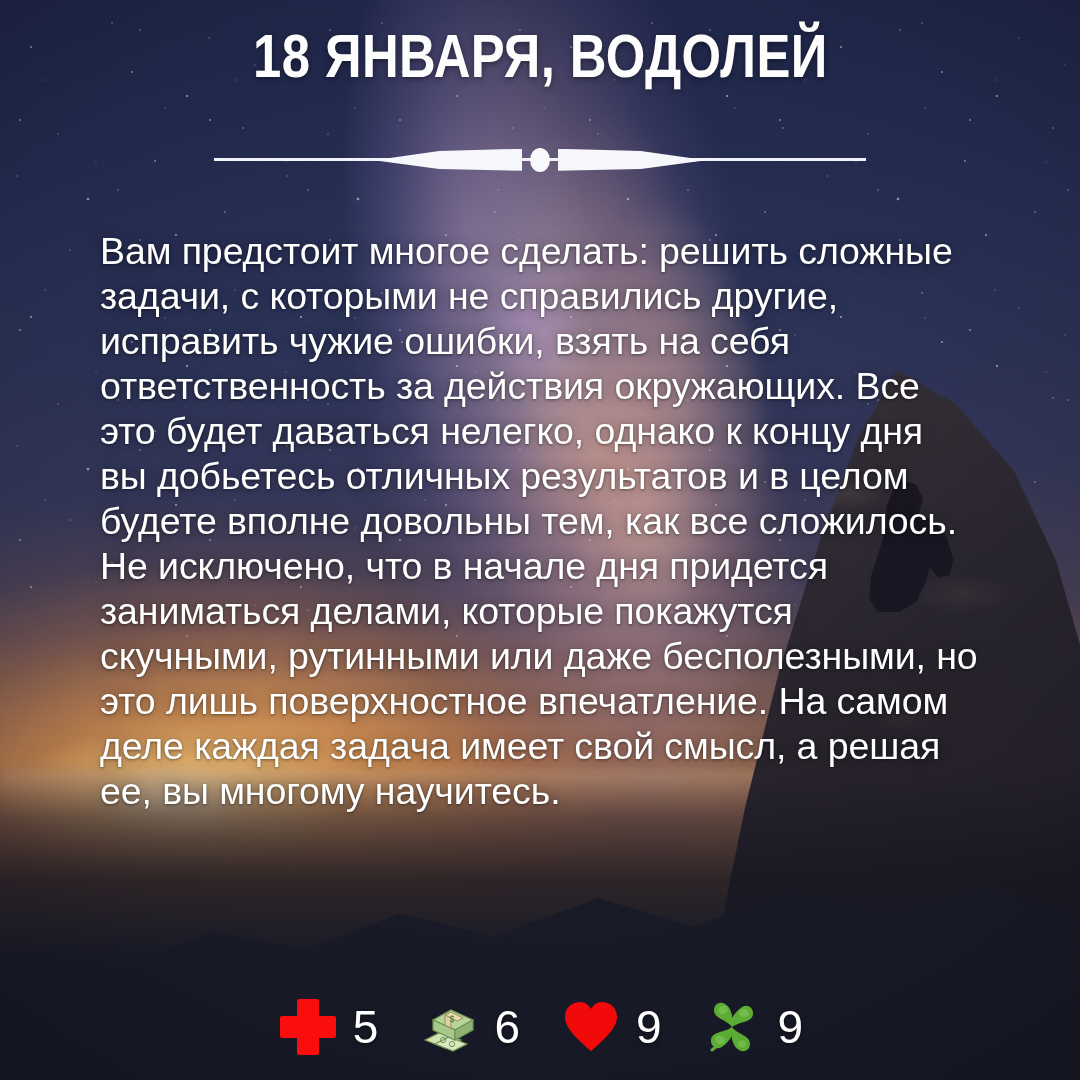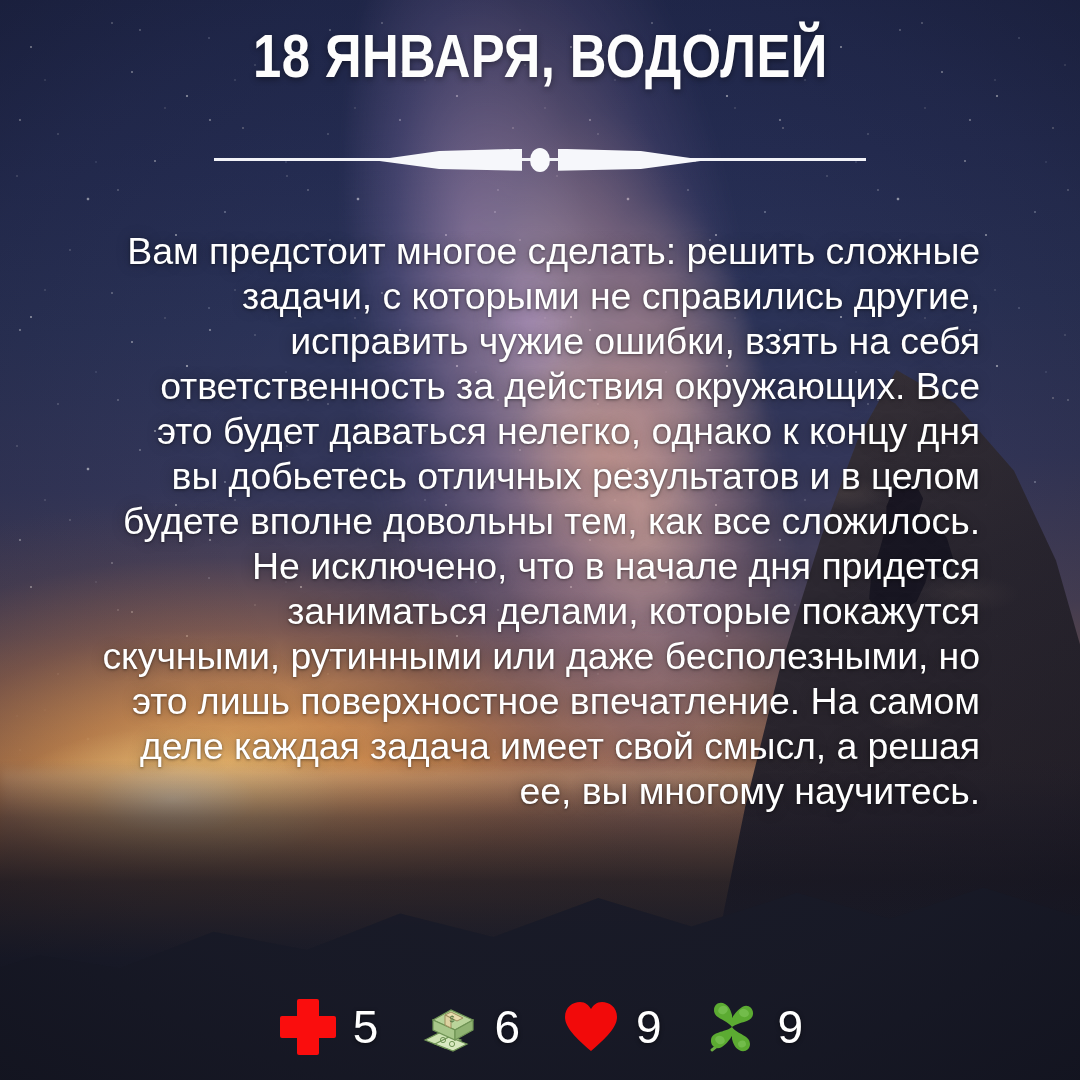--- a/index.html
+++ b/index.html
@@ -282,21 +282,21 @@
   .divider .dot {
     position: relative;
     width: 20px; height: 24px;
     border-radius: 50%;
     background: #f8f9fc;
   }
 
   .body-text {
     margin-top: 52px;
     width: 880px;
-    text-align: right;
+    text-align: left;
     color: #ffffff;
     font-size: 37.5px;
     line-height: 45px;
     font-weight: normal;
     letter-spacing: -0.1px;
     text-shadow:
       0 1px 3px rgba(0,0,0,0.45),
       0 0 14px rgba(0,0,0,0.30);
   }
 

